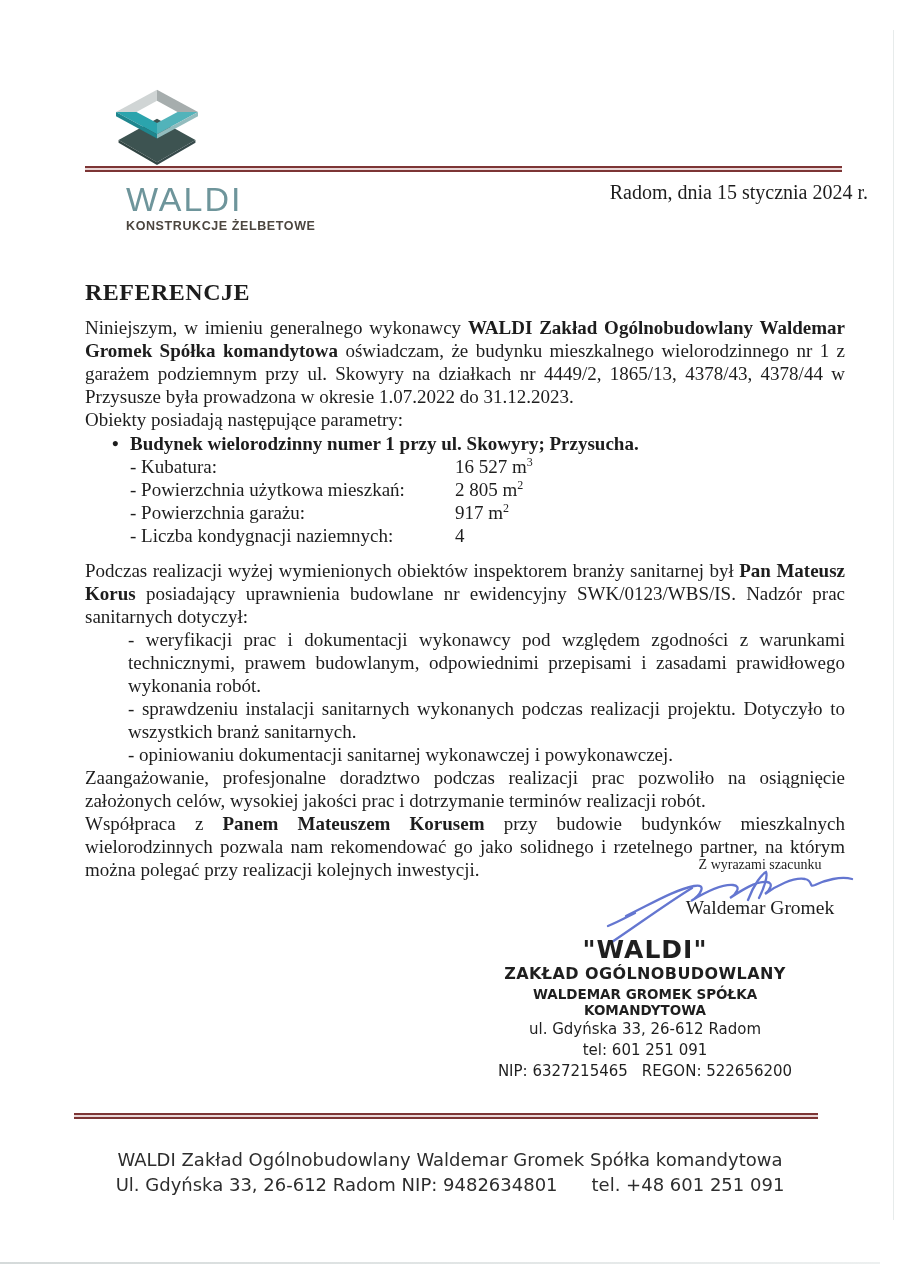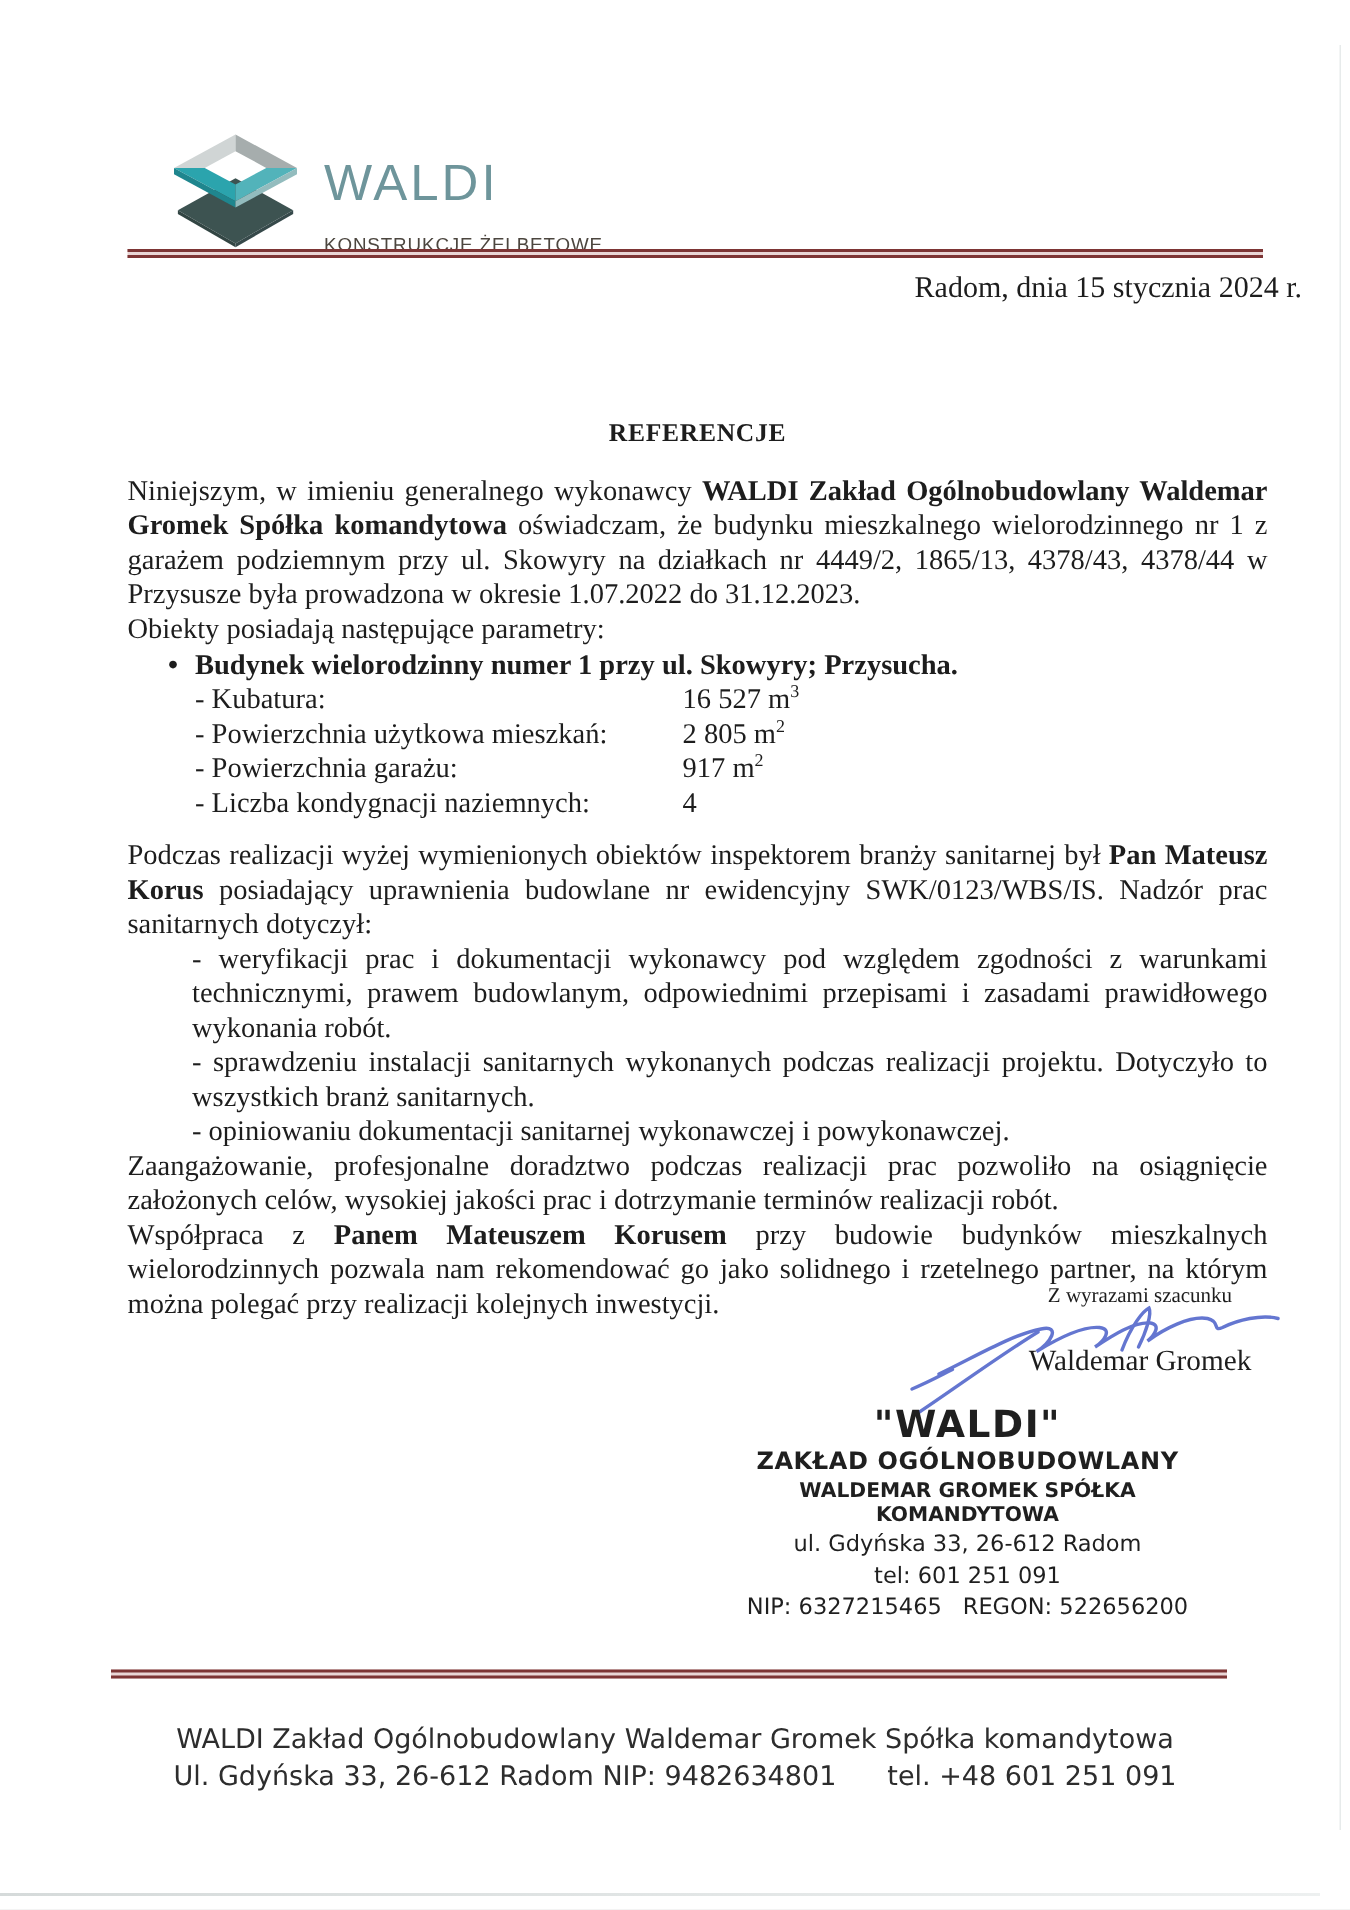--- a/index.html
+++ b/index.html
@@ -1,32 +1,32 @@
 <!DOCTYPE html>
 <html><head>
 <meta charset="utf-8">
 <style>
   html,body{margin:0;padding:0;background:#e9e9e9;}
   .page{position:relative;width:900px;height:1273px;background:#ffffff;overflow:hidden;
         font-family:"Liberation Serif", serif;color:#1d1d1d;margin:0 auto;}
 
   
-  .logo{position:absolute;top:88px;left:112px;display:flex;align-items:flex-end;}
+  .logo{position:absolute;top:88px;left:112px;display:flex;align-items:flex-start;flex-direction:column;}
   .logo-mark{width:90px;height:82px;}
   .logo-text{margin-left:14px;padding-top:12px;font-family:"Liberation Sans", sans-serif;}
   .brand{font-size:34px;line-height:34px;color:#6e959b;letter-spacing:2px;font-weight:400;}
-  .tagline{font-size:12.5px;font-weight:normal;color:#4c463f;letter-spacing:0.6px;margin-top:17px;}
+  .tagline{font-size:12.5px;font-weight:bold;color:#4c463f;letter-spacing:0.6px;margin-top:3px;}
   .rule{position:absolute;height:2px;border-top:2px solid #7d3535;border-bottom:2px solid #7d3535;background:#e9d6d6;}
   .rule-top{top:166px;left:85px;width:757px;}
   .rule-bottom{top:1113px;left:74px;width:744px;}
 
   .date{position:absolute;top:181px;left:520px;width:348px;text-align:right;font-size:20px;}
 
-  .doc-title{position:absolute;top:279px;left:85px;width:760px;text-align:center;
-             font-size:17px;font-weight:bold;letter-spacing:0.5px;}
+  .doc-title{position:absolute;top:279px;left:85px;width:760px;
+             font-size:24px;font-weight:bold;letter-spacing:0.5px;}
 
   
   .content{position:absolute;top:316px;left:85px;width:760px;font-size:19px;line-height:23px;text-align:justify;}
   .content p{margin:0;}
   .bullet-line{margin:1px 0 0 27px;font-weight:bold;text-align:left;}
   .bullet-marker{display:inline-block;width:18px;}
   .param-row{display:flex;margin-left:45px;text-align:left;}
   .param-label{width:325px;}
   .param-value sup{font-size:12px;line-height:0;}
   .p-gap{margin-top:12px !important;}

